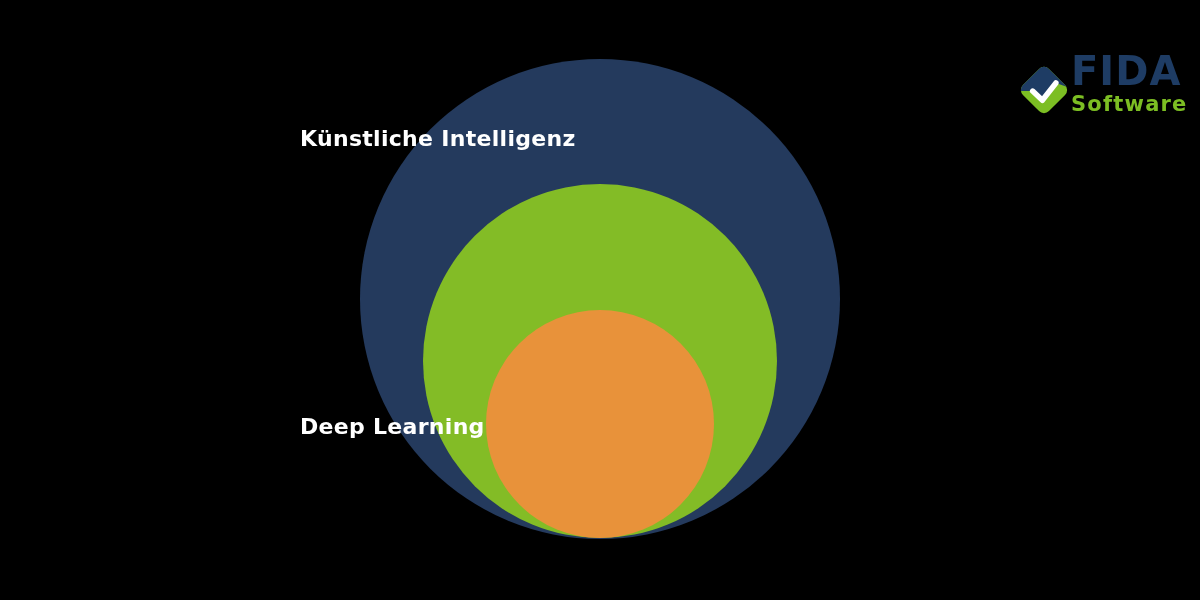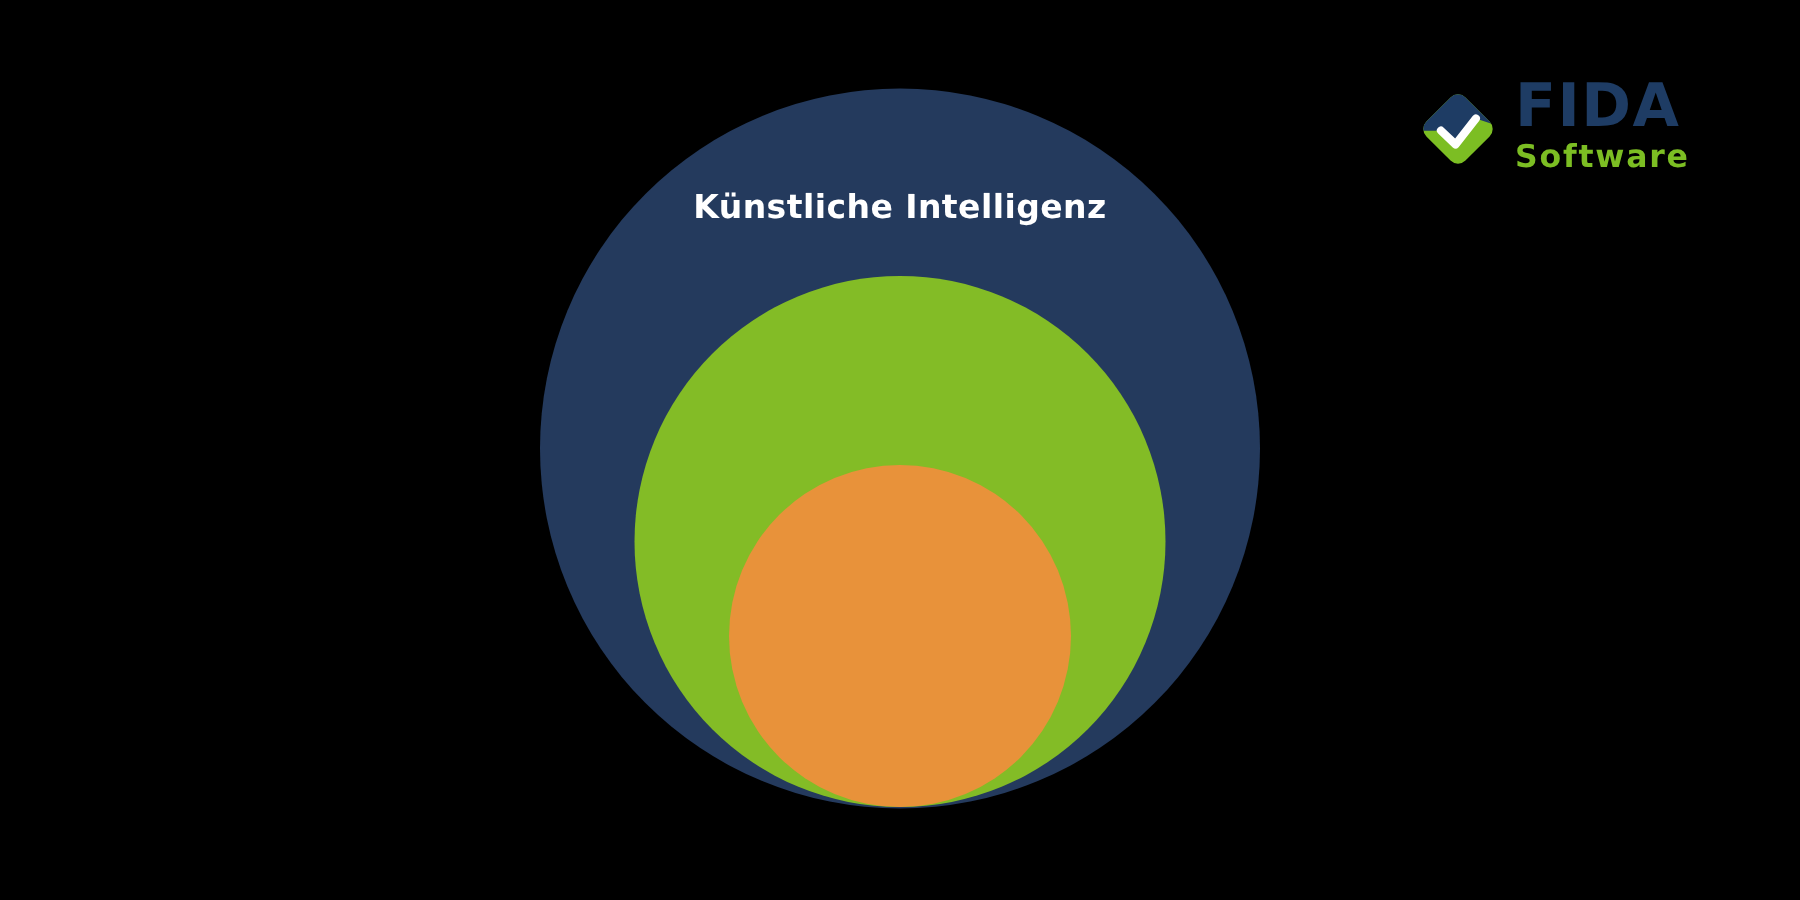--- a/index.html
+++ b/index.html
@@ -31,38 +31,38 @@
   }
   .ring-inner {
     left: 486px; top: 310px;
     width: 228px; height: 228px;
     background: #E8923A;
   }
   .ring-label {
     position: absolute;
     left: 300px;
     width: 600px;
-    text-align: center;
+    text-align: left;
     color: #FFFFFF;
     font-weight: bold;
     font-size: 22px;
     letter-spacing: 0.3px;
     line-height: 26px;
   }
   .label-outer  { top: 126px; }
   .label-middle { top: 258px; }
   .label-inner  { top: 414px; }
 
   .logo {
     position: absolute;
-    left: 946px;
+    left: 1018px;
     top: 52px;
     display: flex;
-    align-items: center;
-    gap: 12px;
+    align-items: flex-end;
+    gap: 1px;
   }
   .logo-icon {
     width: 52px;
     height: 52px;
     margin-top: 3px;
     flex: 0 0 auto;
   }
   .logo-text {
     display: flex;
     flex-direction: column;
@@ -85,20 +85,21 @@
 </head>
 <body>
 
 <div class="stage">
 
   <div class="circle ring-outer"></div>
   <div class="circle ring-middle"></div>
   <div class="circle ring-inner"></div>
 
   <div class="ring-label label-outer">Künstliche Intelligenz</div>
+  <div class="ring-label label-inner">Deep Learning</div>
 
   <div class="logo">
     <svg class="logo-icon" viewBox="0 0 48 48" aria-hidden="true">
       <defs>
         <clipPath id="diamond-clip">
           <rect x="7" y="7" width="34" height="34" rx="6.5" transform="rotate(45 24 24)"></rect>
         </clipPath>
       </defs>
       <g clip-path="url(#diamond-clip)">
         <rect x="0" y="0" width="48" height="48" fill="#7CBE23"></rect>

